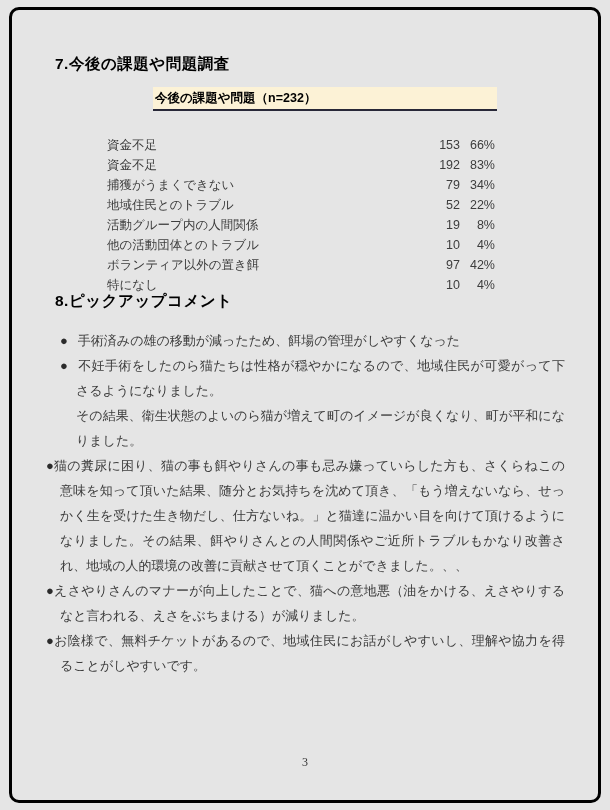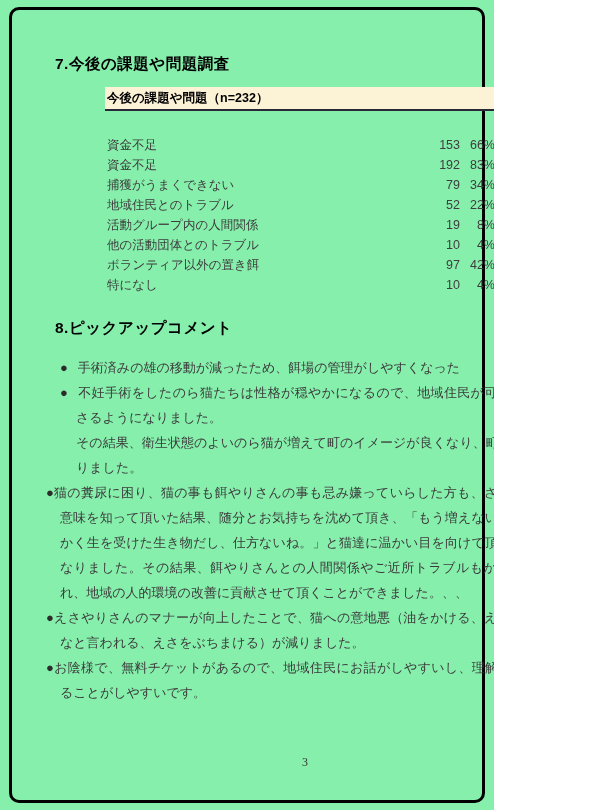--- a/index.html
+++ b/index.html
@@ -1,32 +1,32 @@
 <!DOCTYPE html>
 <html lang="ja"><head>
 <meta charset="utf-8">
 <style>
   html,body{margin:0;padding:0;background:#ffffff;}
   body{font-family:"Liberation Sans","DejaVu Sans",sans-serif;}
-  .page{position:relative;width:494px;height:810px;background:#86efac;overflow:hidden;}
+  .page{position:relative;width:610px;height:810px;background:#e5e5e5;overflow:hidden;}
   .frame{position:absolute;left:9px;top:7px;right:9px;bottom:7px;
          border:3px solid #000000;border-radius:10px;pointer-events:none;}
   .content{position:absolute;left:46px;top:54px;width:519px;}
   .sec-heading{font-size:15.5px;font-weight:bold;color:#000000;margin:0 0 0 9px;
                letter-spacing:0.5px;line-height:20px;}
   
   .survey-table{margin:13px 0 0 59px;width:392px;font-size:12.5px;color:#3d3d3d;}
   .survey-table .t-head{background:#fcf2d6;border-bottom:2px solid #282838;
-        font-weight:bold;color:#000000;padding:3px 2px 2px 2px;font-size:12.5px;line-height:17px;}
+        font-weight:bold;color:#000000;padding:3px 2px 2px 2px;font-size:12.5px;line-height:17px;margin-left:48px;}
   .t-row{display:flex;align-items:baseline;height:20px;line-height:20px;padding:0 2px;}
   .t-label{flex:1;text-align:left;white-space:nowrap;overflow:hidden;}
   .t-count{width:55px;text-align:right;margin-top:24px;}
   .t-pct{width:35px;text-align:right;}
   
-  .sec8{margin-top:47px;}
+  .sec8{margin-top:20px;}
   .comments{margin-top:17px;font-size:13px;color:#3b3b3b;line-height:25px;}
   .comment{margin:0;text-align:justify;}
   .comment .c-text{white-space:pre-wrap;}
   .comment.tight{padding-left:14px;text-indent:-14px;}
   .comment.spaced{padding-left:30px;text-indent:-16px;}
   .comment.spaced .c-marker{margin-right:10px;}
   .c-marker{color:#2b2b2b;}
   .page-number{position:absolute;left:0;top:755px;width:610px;text-align:center;
         font-family:"Liberation Serif","DejaVu Serif",serif;font-size:12px;color:#333;}
 </style>

